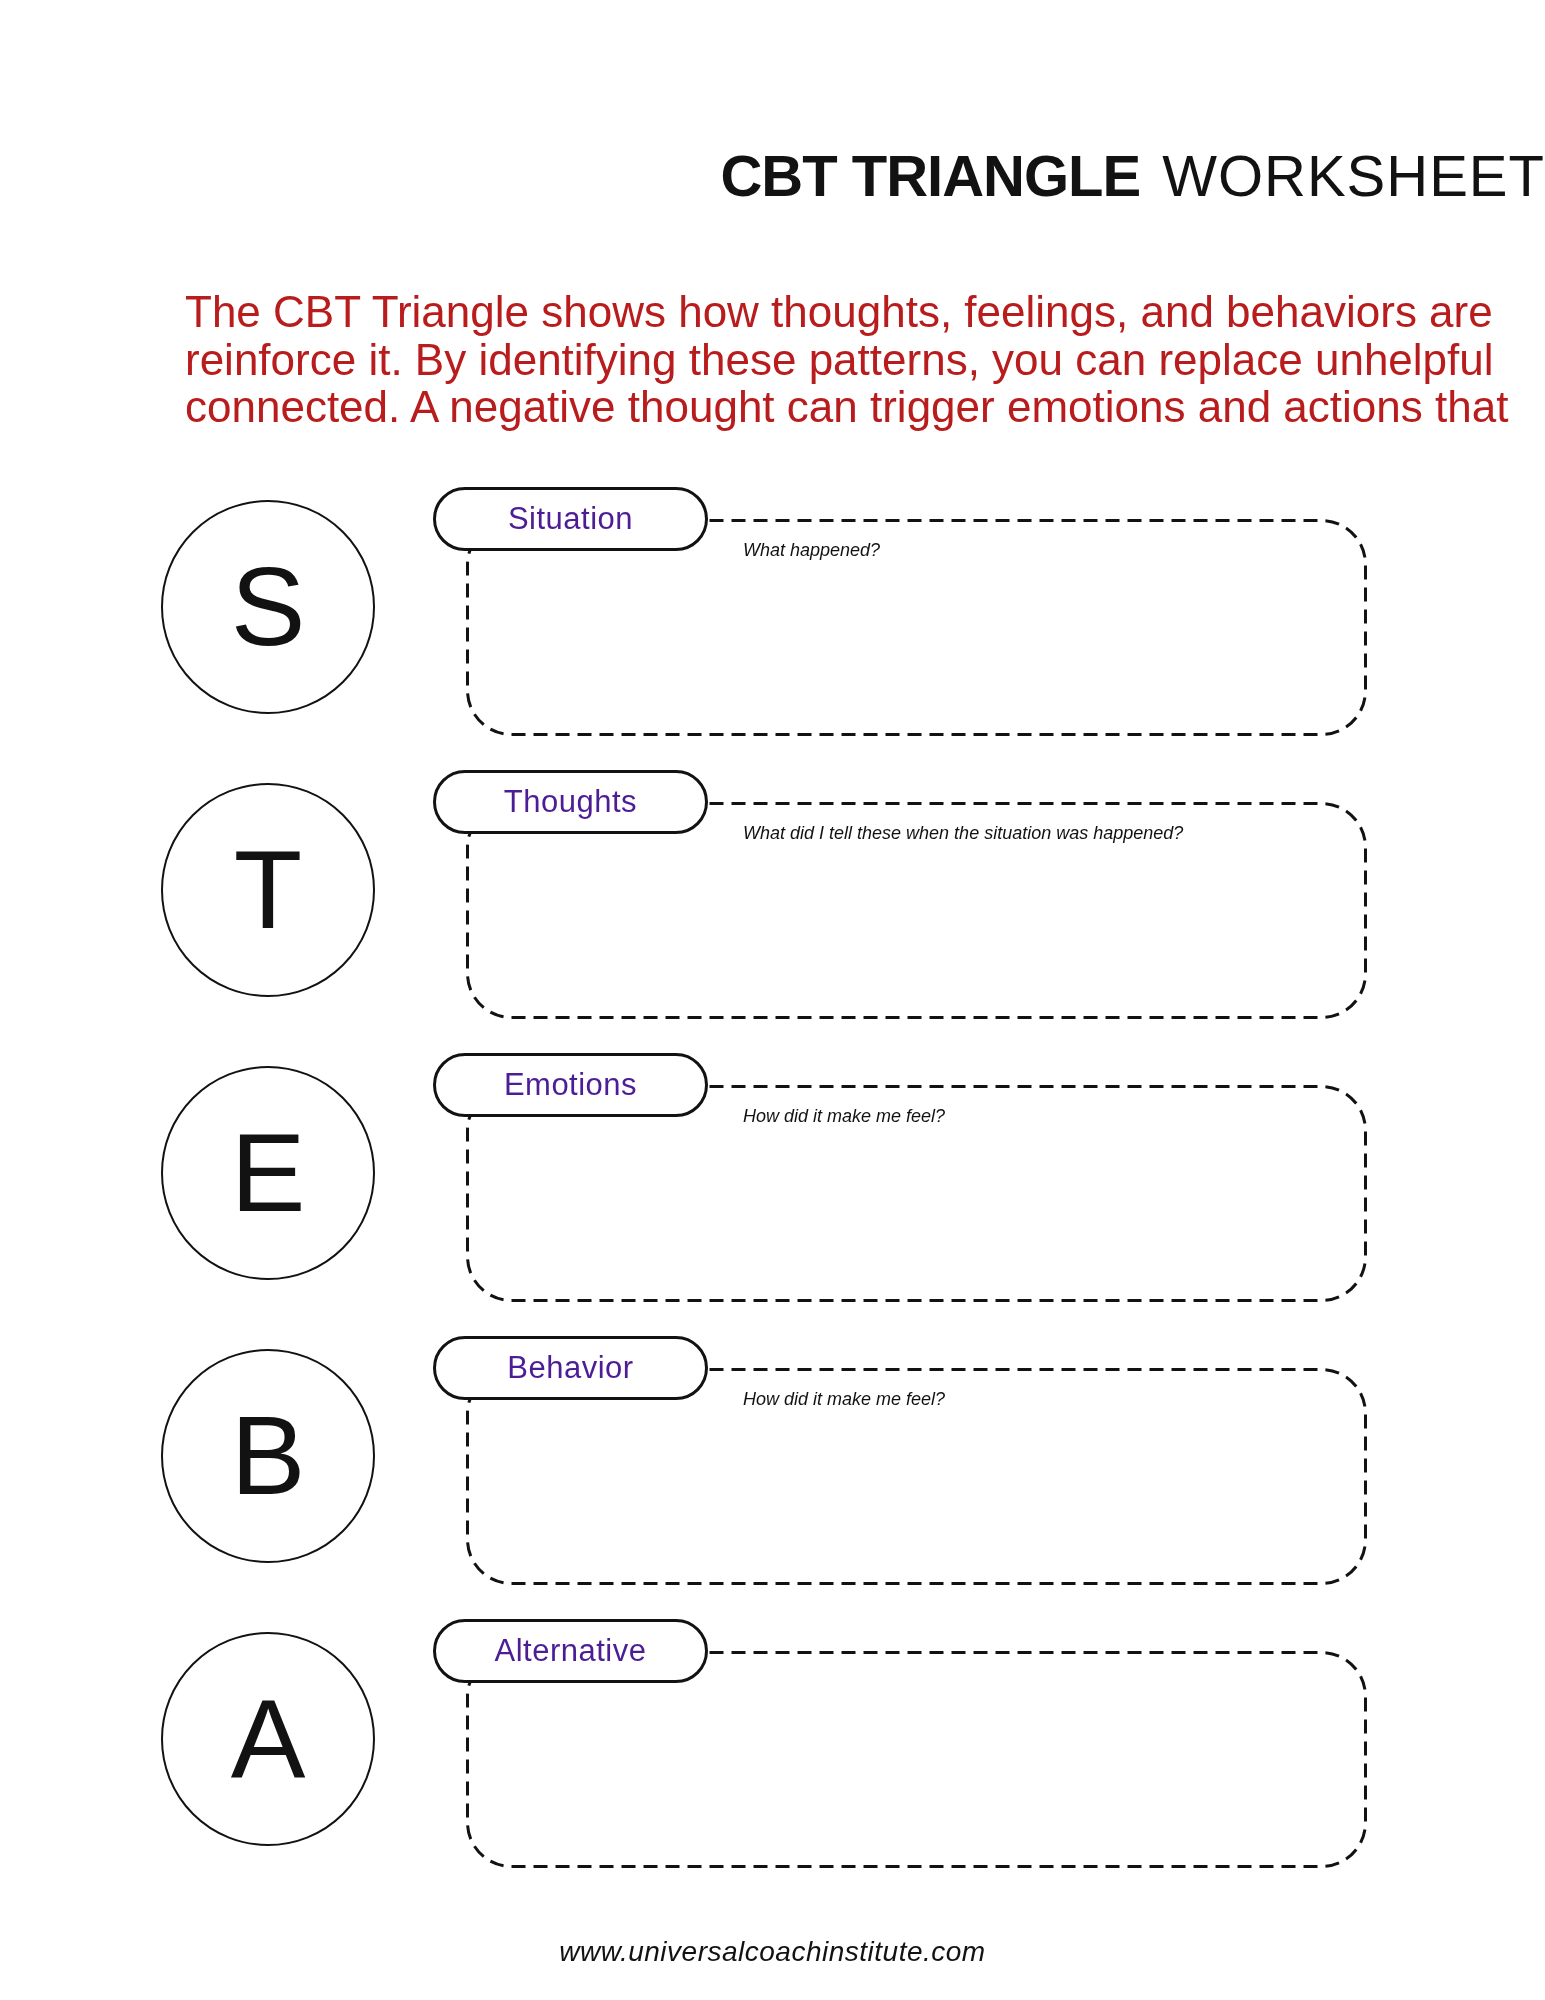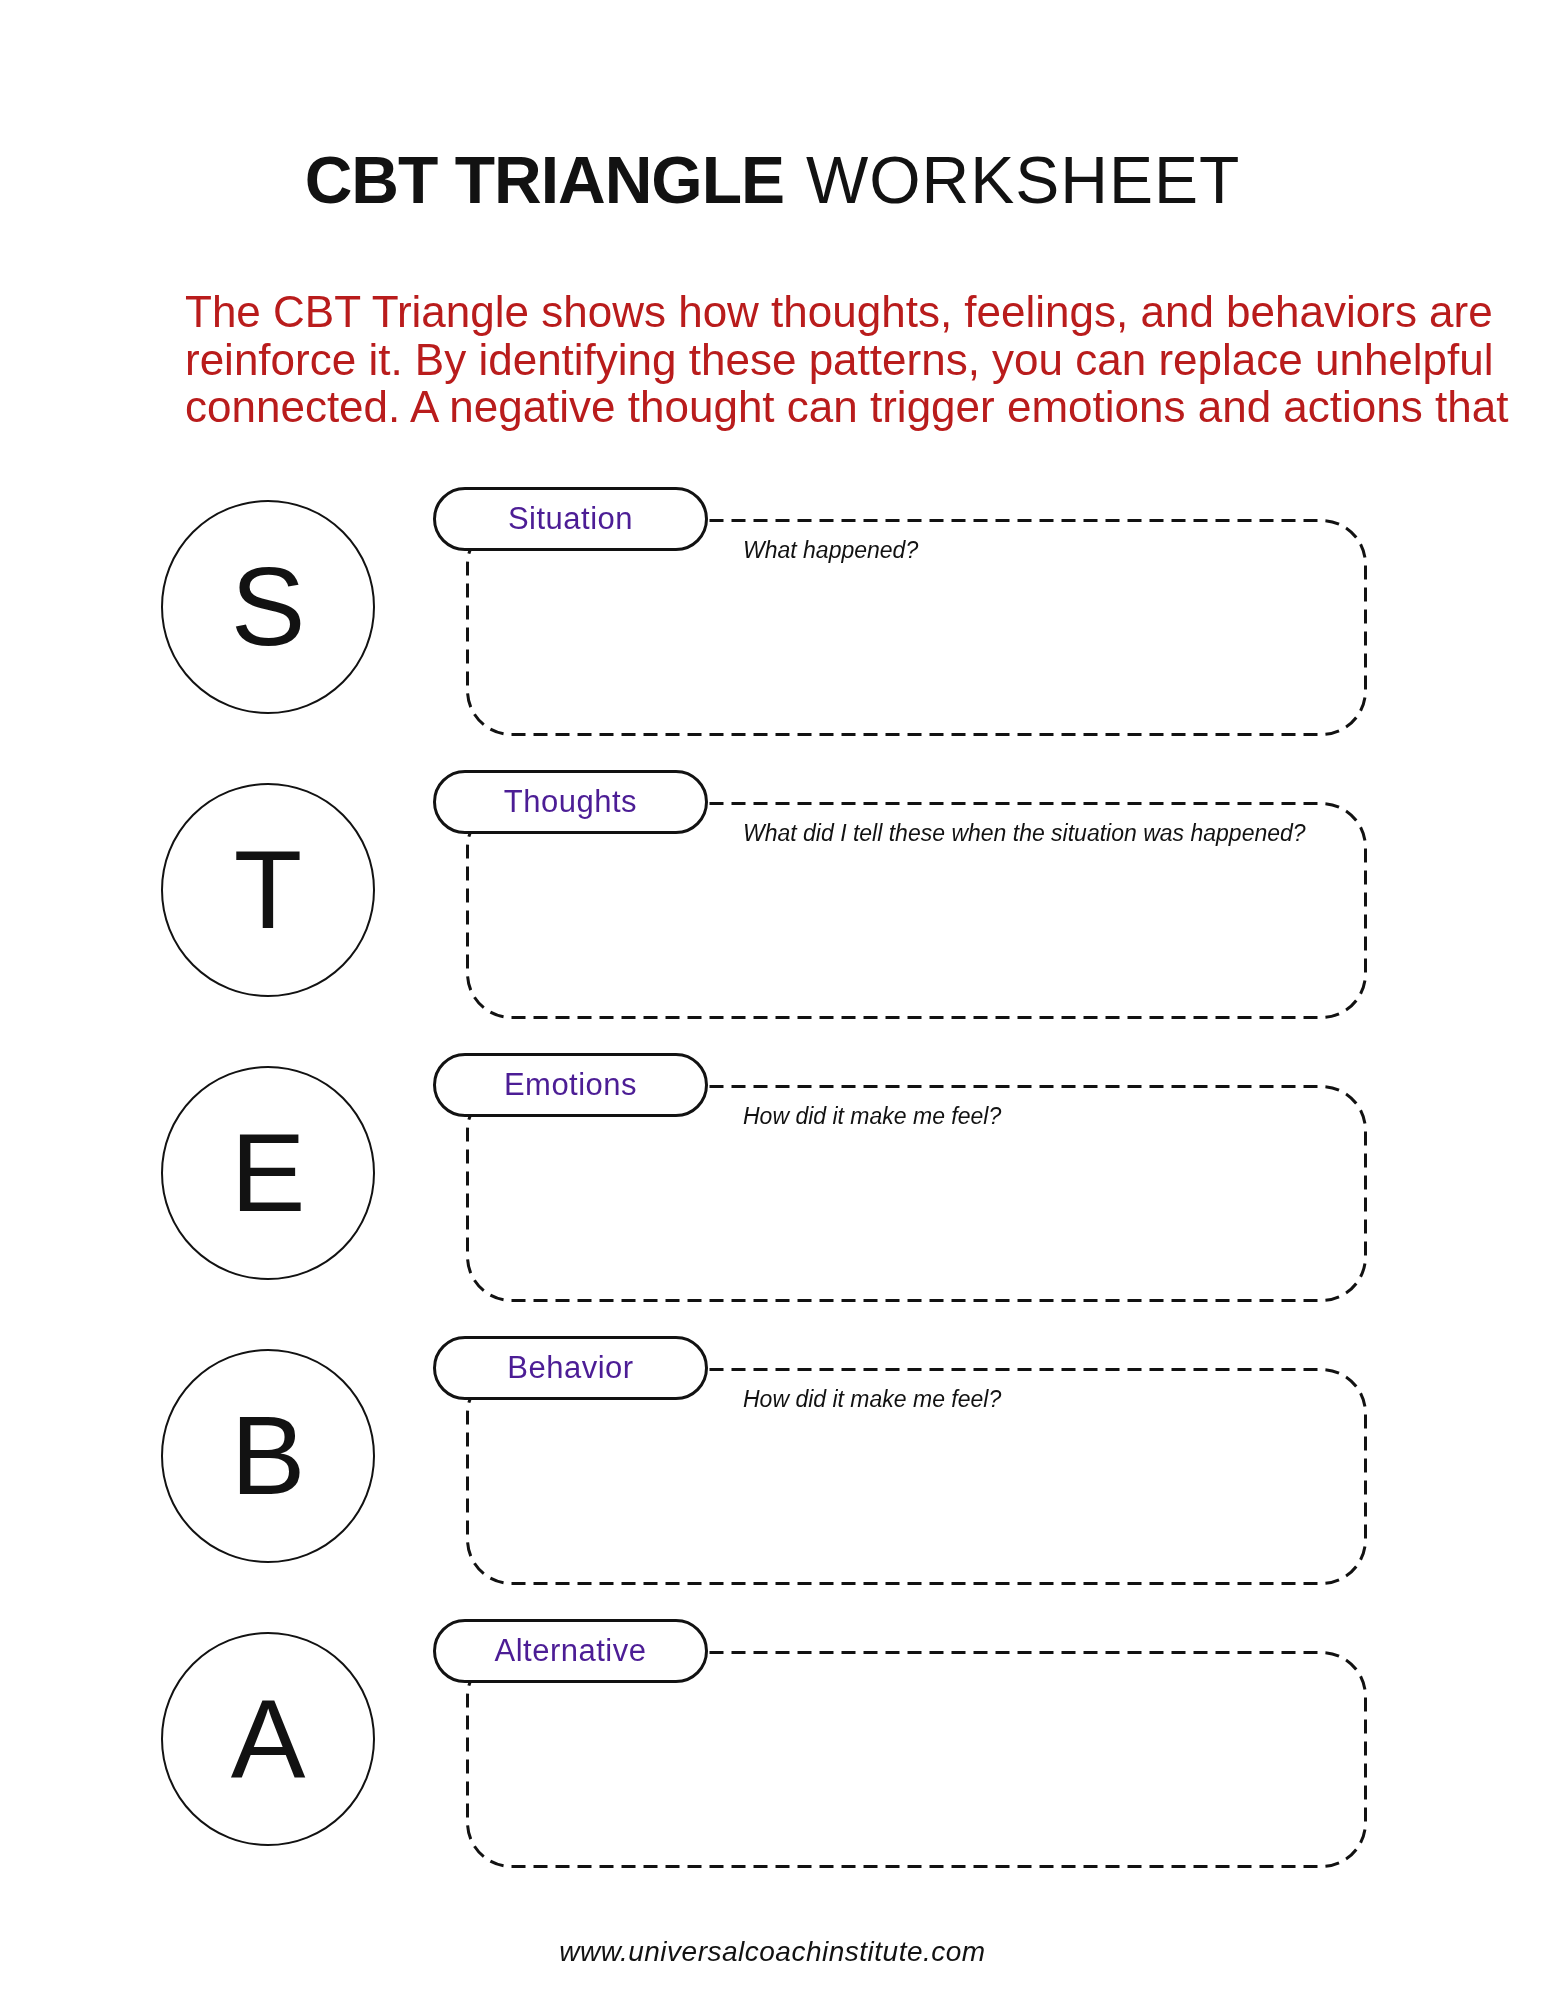--- a/index.html
+++ b/index.html
@@ -7,21 +7,21 @@
     position:relative;
     width:1545px;height:2000px;
     background:#ffffff;
     font-family:"Liberation Sans","DejaVu Sans",sans-serif;
     color:#121212;
     overflow:hidden;
   }
   
   .title{
     position:absolute;top:146px;left:0;width:100%;
-    text-align:center;font-size:66px;line-height:1.04;
+    text-align:right;font-size:58px;line-height:1.04;
     white-space:nowrap;
   }
   .title .t-bold{font-weight:800;letter-spacing:-1px;margin-right:22px;}
   .title .t-light{font-weight:400;letter-spacing:1px;}
   
   .intro{
     position:absolute;left:185px;top:288px;width:1220px;
     font-size:44px;line-height:47.5px;font-weight:400;color:#b91c1c;
   }
   .intro div{white-space:nowrap;}
@@ -39,21 +39,21 @@
   .dashed-box{position:absolute;left:466px;top:32px;z-index:1;}
   .pill{
     position:absolute;left:433px;top:0;width:275px;height:64px;
     border:3px solid #121212;border-radius:34px;background:#ffffff;
     display:flex;align-items:center;justify-content:center;
     box-sizing:border-box;z-index:2;
   }
   .pill span{font-size:31px;font-weight:500;letter-spacing:0.5px;color:#4c1d95;}
   .question{
     position:absolute;left:743px;top:44px;z-index:2;
-    font-style:italic;font-size:23px;line-height:38px;font-weight:400;color:#121212;
+    font-style:italic;font-size:18px;line-height:38px;font-weight:400;color:#121212;
   }
   .question div{white-space:nowrap;}
   
   .footer{
     position:absolute;left:0;top:1936px;width:100%;
     text-align:center;font-style:italic;font-size:28px;font-weight:400;
     color:#121212;letter-spacing:0.5px;
   }
 </style>
 </head>

